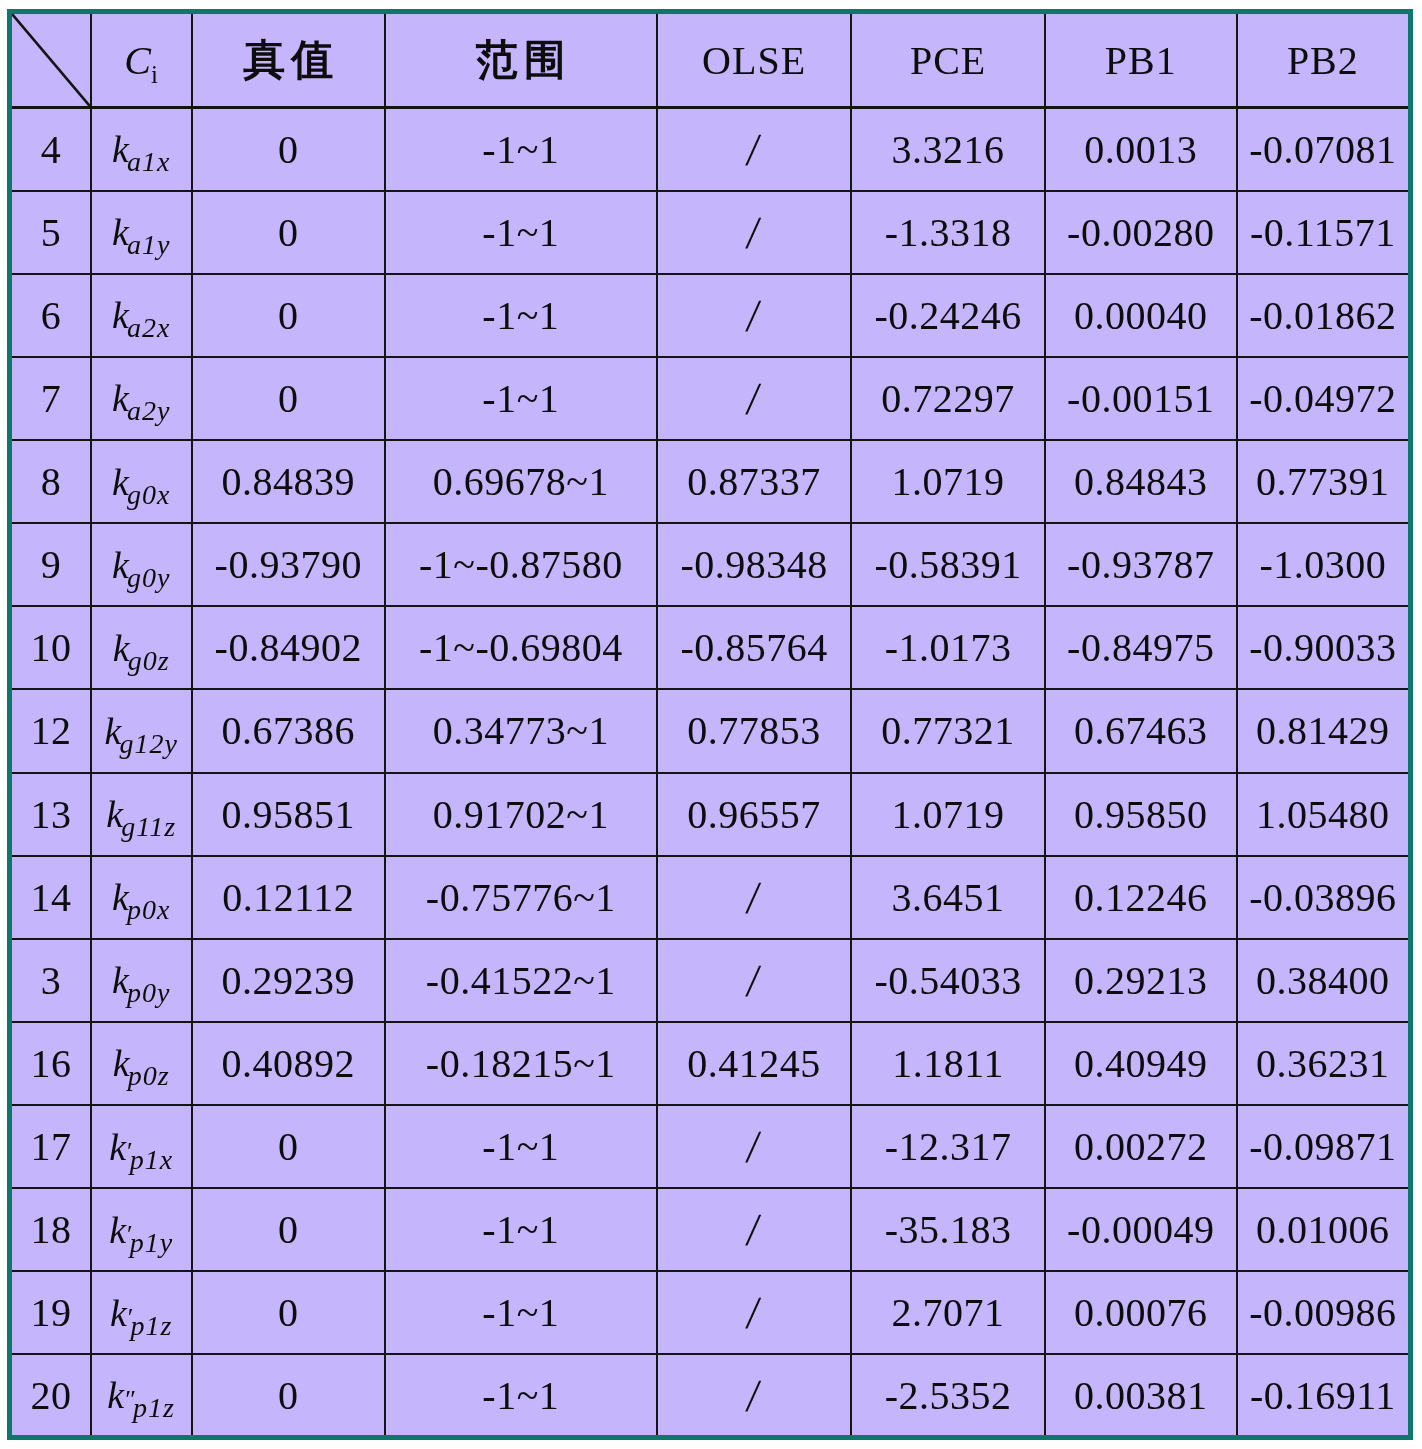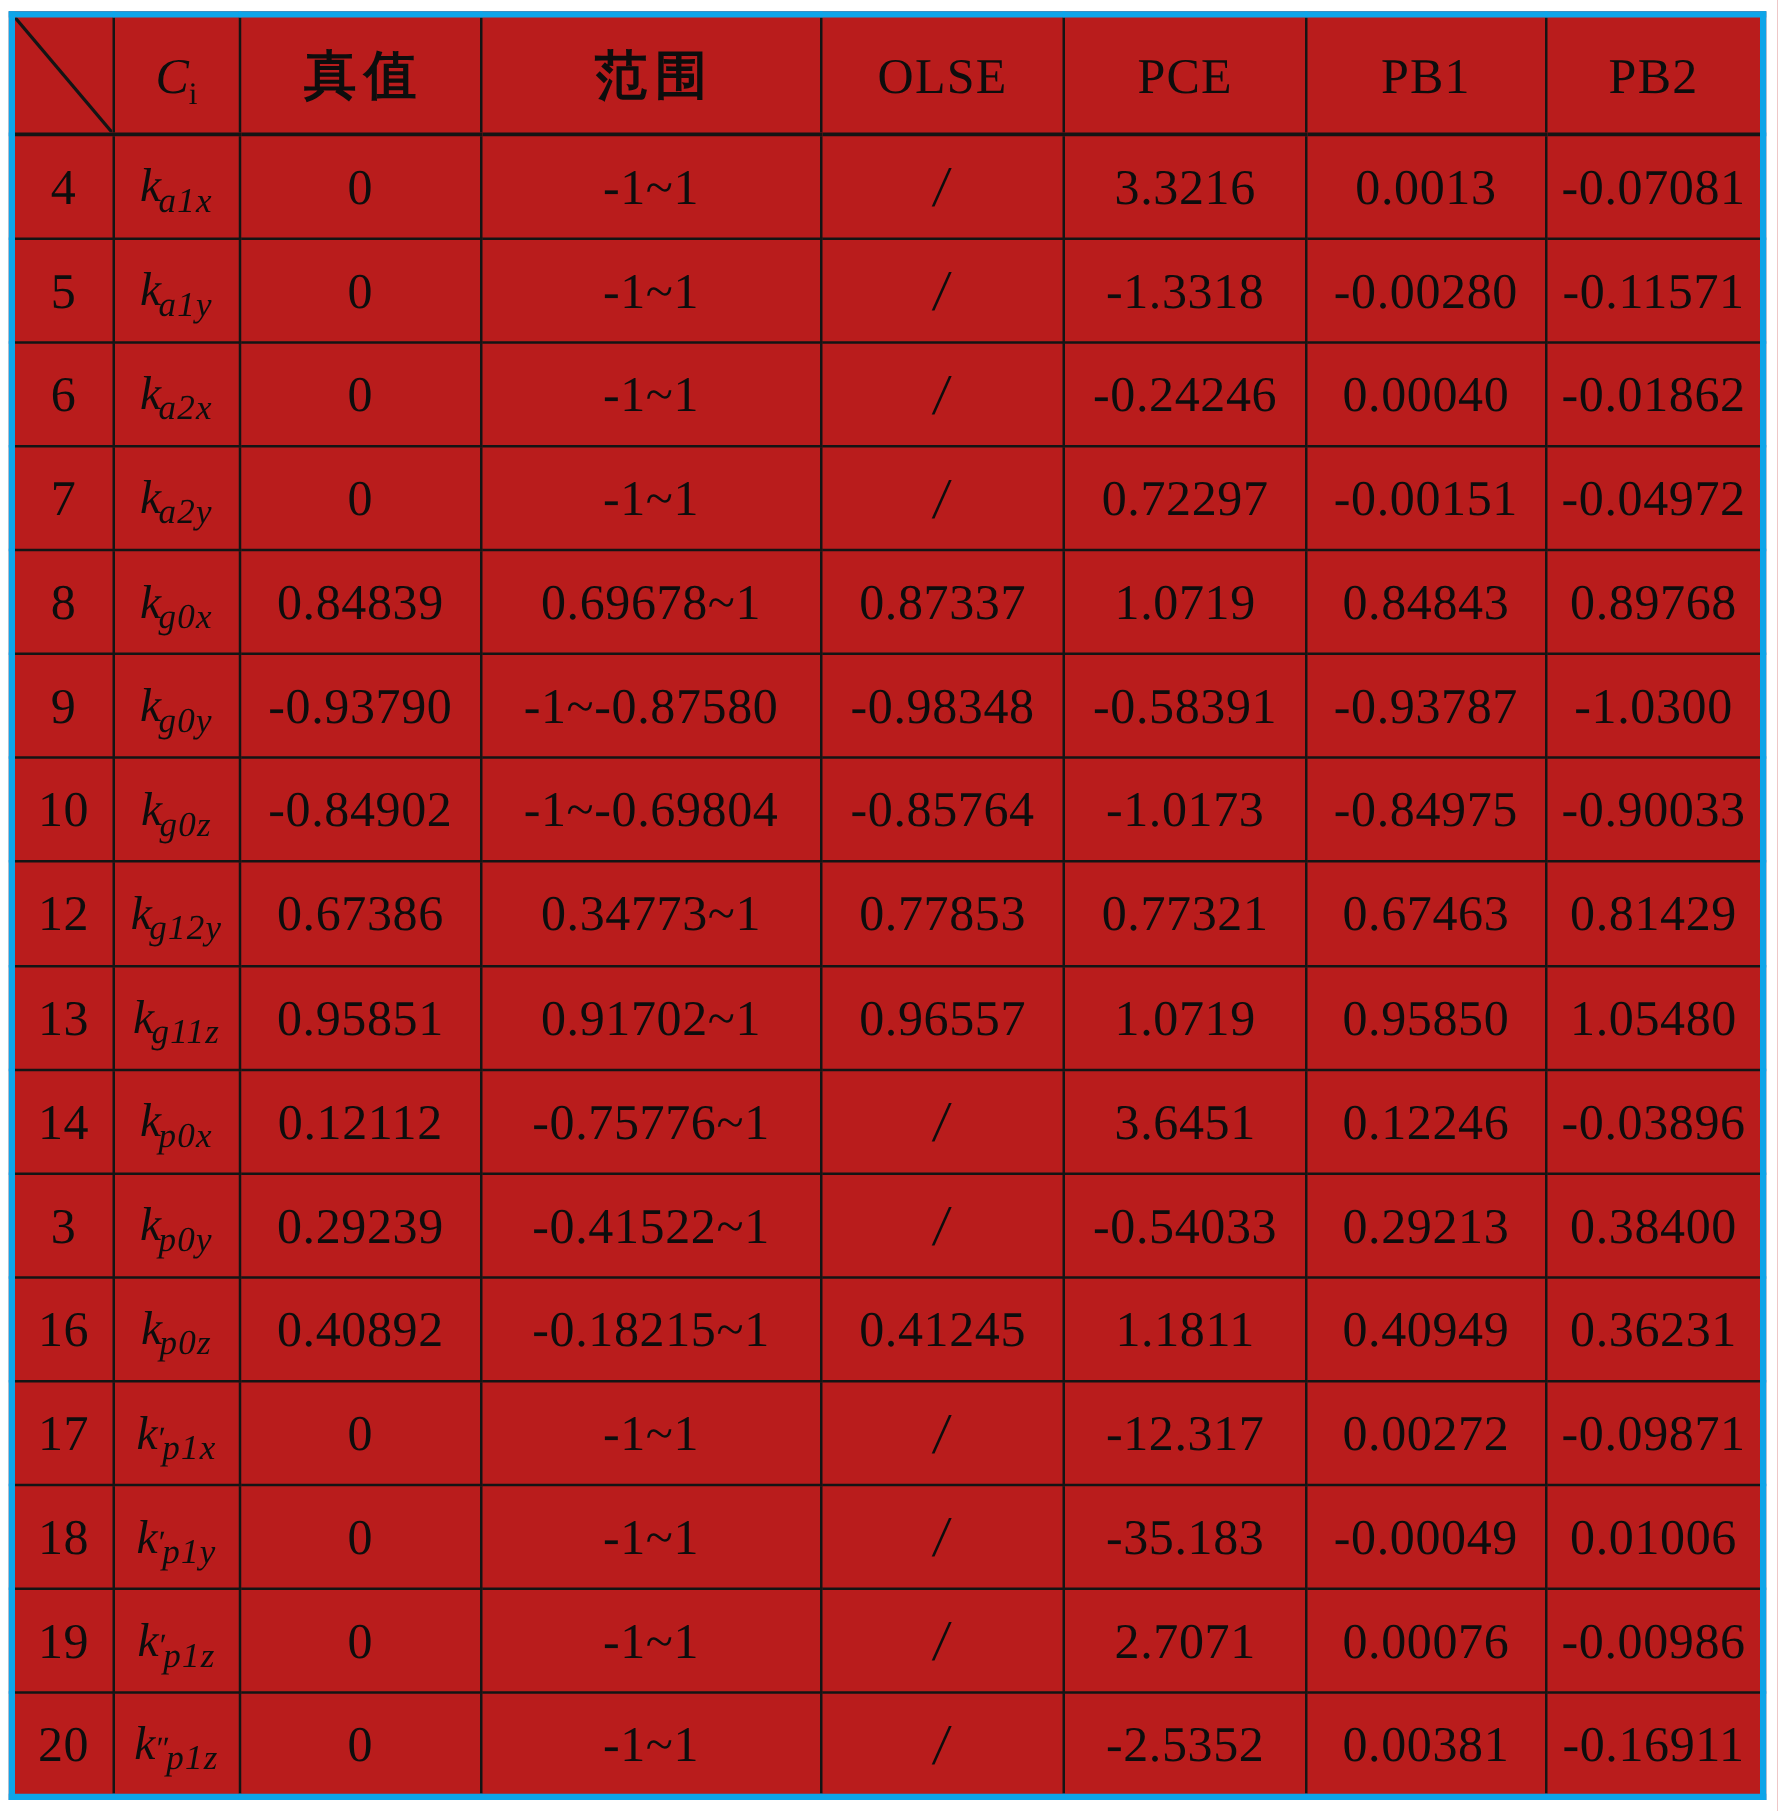--- a/index.html
+++ b/index.html
@@ -19,22 +19,22 @@
     left: 7px;
     top: 9px;
     width: 1406px;
     height: 1431px;
   }
   table.data-table {
     width: 100%;
     height: 100%;
     border-collapse: collapse;
     table-layout: fixed;
-    border: 5px solid #0ea5e9;
-    background: #b91c1c;
+    border: 5px solid #0f766e;
+    background: #c4b5fd;
   }
   th, td {
     border: 2px solid #141414;
     text-align: center;
     vertical-align: middle;
     padding: 0;
     overflow: hidden;
   }
   thead tr { height: 96px; }
   thead th { border-bottom-width: 3px; }
@@ -172,21 +172,21 @@
         <tr>
     <td class="idx">8</td>
     <td class="ci">
       <span class="k-base">k</span><span class="prime"></span><sub>g0x</sub>
     </td>
     <td class="num">0.84839</td>
     <td class="num">0.69678~1</td>
     <td class="num">0.87337</td>
     <td class="num">1.0719</td>
     <td class="num">0.84843</td>
-    <td class="num">0.89768</td>
+    <td class="num">0.77391</td>
   </tr>
         <tr>
     <td class="idx">9</td>
     <td class="ci">
       <span class="k-base">k</span><span class="prime"></span><sub>g0y</sub>
     </td>
     <td class="num">-0.93790</td>
     <td class="num">-1~-0.87580</td>
     <td class="num">-0.98348</td>
     <td class="num">-0.58391</td>

